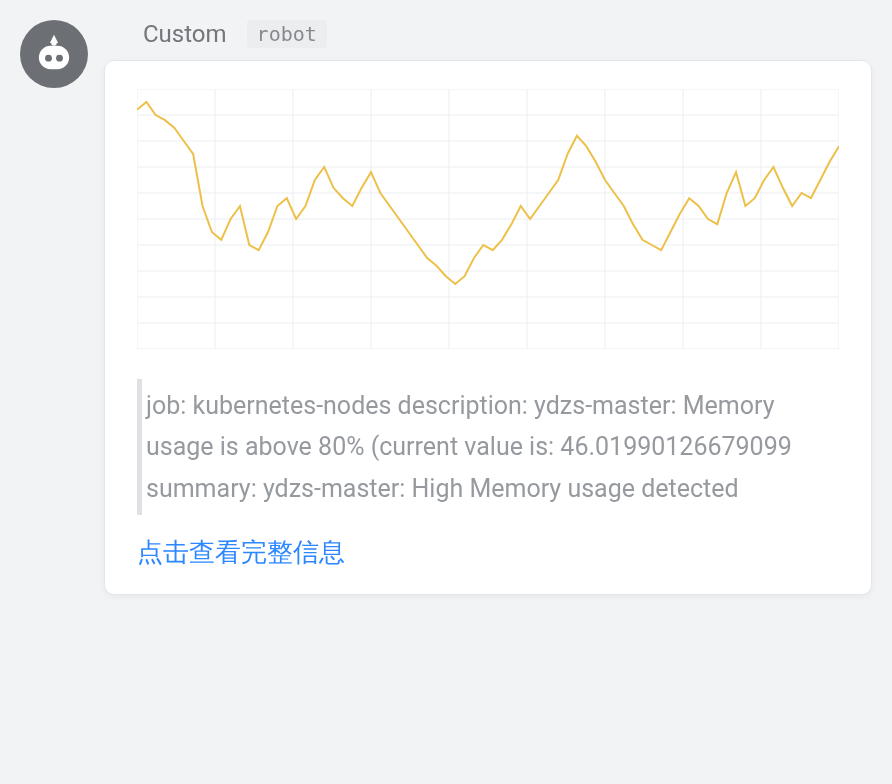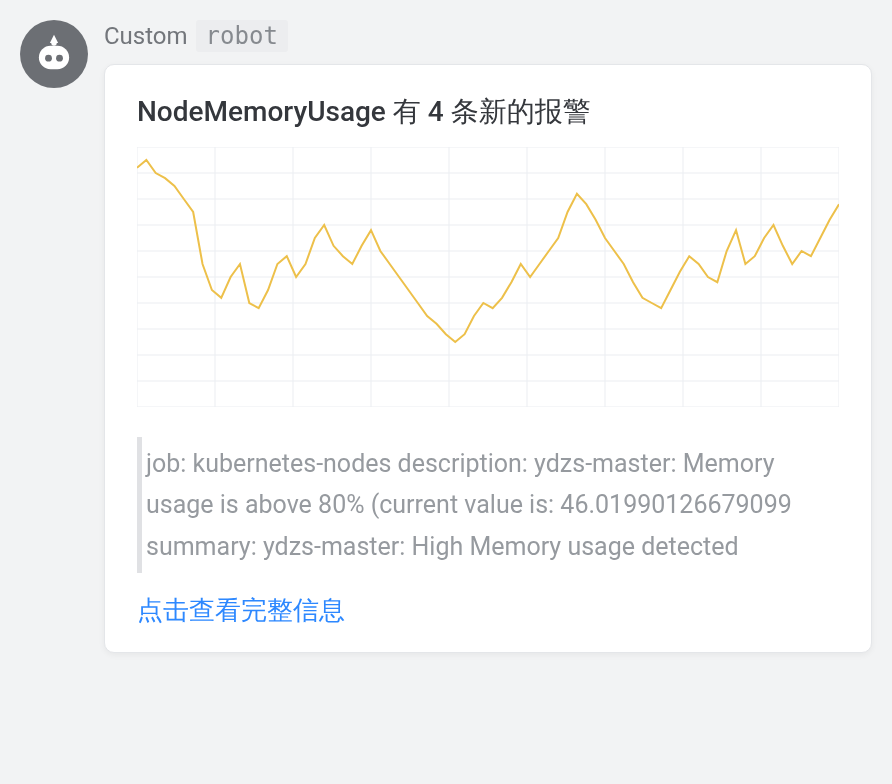--- a/index.html
+++ b/index.html
@@ -11,24 +11,24 @@
     width: 892px;
   }
   .container { display: flex; gap: 16px; }
   .avatar {
     width: 68px; height: 68px; border-radius: 50%;
     background: #6c6f74; display: flex; align-items: center; justify-content: center;
     flex-shrink: 0;
   }
   .avatar svg { width: 44px; height: 44px; }
   .content { flex: 1; }
-  .header-row { display: flex; align-items: center; gap: 8px; margin-bottom: 12px; }
+  .header-row { display: flex; align-items: center; gap: 20px; margin-bottom: 12px; margin-left: 39px; }
   .sender-name { font-size: 24px; color: #73767b; }
   .badge {
-    font-size: 24px; color: #868a8f; background: #ecedef;
+    font-size: 20px; color: #868a8f; background: #ecedef;
     padding: 2px 10px; border-radius: 3px;
     font-family: ui-monospace, "SF Mono", Menlo, Consolas, monospace;
   }
   .card {
     background: #ffffff; border: 1px solid #e4e6e9; border-radius: 10px;
     box-shadow: 0 2px 6px rgba(0,0,0,0.05);
     padding: 28px 32px 24px 32px;
   }
   .card-title {
     font-size: 28px; color: #34373c; margin: 0 0 16px 0; font-weight: 500;
@@ -61,21 +61,20 @@
     </svg>
   </div>
 
   <div class="content">
     <div class="header-row">
       <span class="sender-name">Custom</span>
       <span class="badge">robot</span>
     </div>
 
     <div class="card">
-      <h2 class="card-title">NodeMemoryUsage 有 4 条新的报警</h2>
 
       <div class="chart-panel">
         <svg viewBox="0 0 700 260" preserveAspectRatio="none" id="chart-svg">
             <line x1="0" y1="260" x2="700" y2="260" stroke="#eceef1" stroke-width="1"></line>
             <line x1="0" y1="234" x2="700" y2="234" stroke="#eceef1" stroke-width="1"></line>
             <line x1="0" y1="208" x2="700" y2="208" stroke="#eceef1" stroke-width="1"></line>
             <line x1="0" y1="182" x2="700" y2="182" stroke="#eceef1" stroke-width="1"></line>
             <line x1="0" y1="156" x2="700" y2="156" stroke="#eceef1" stroke-width="1"></line>
             <line x1="0" y1="130" x2="700" y2="130" stroke="#eceef1" stroke-width="1"></line>
             <line x1="0" y1="104" x2="700" y2="104" stroke="#eceef1" stroke-width="1"></line>

